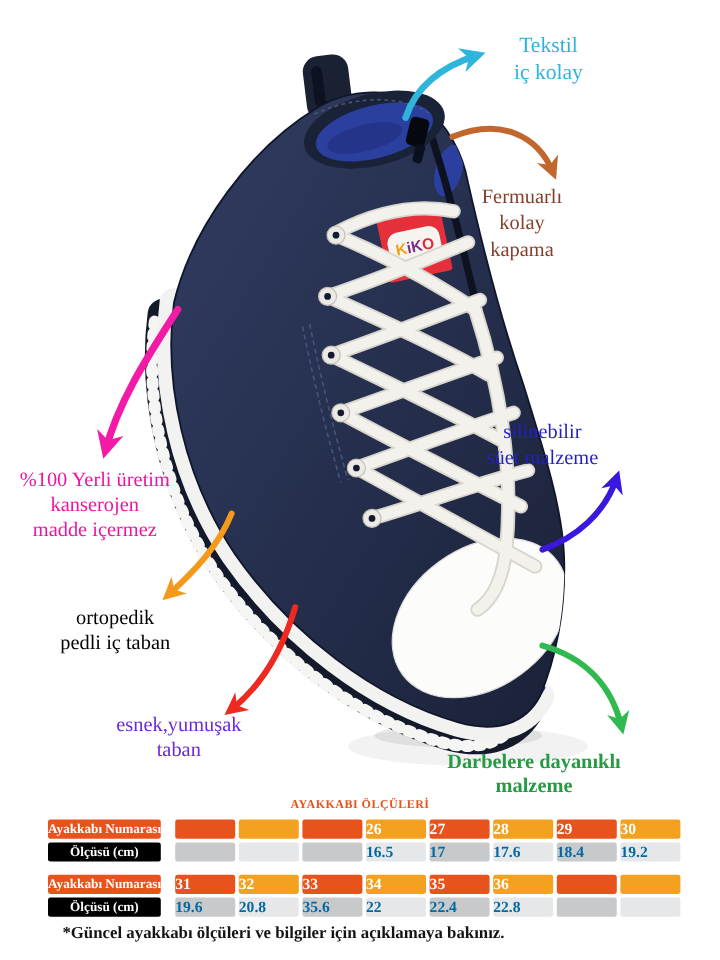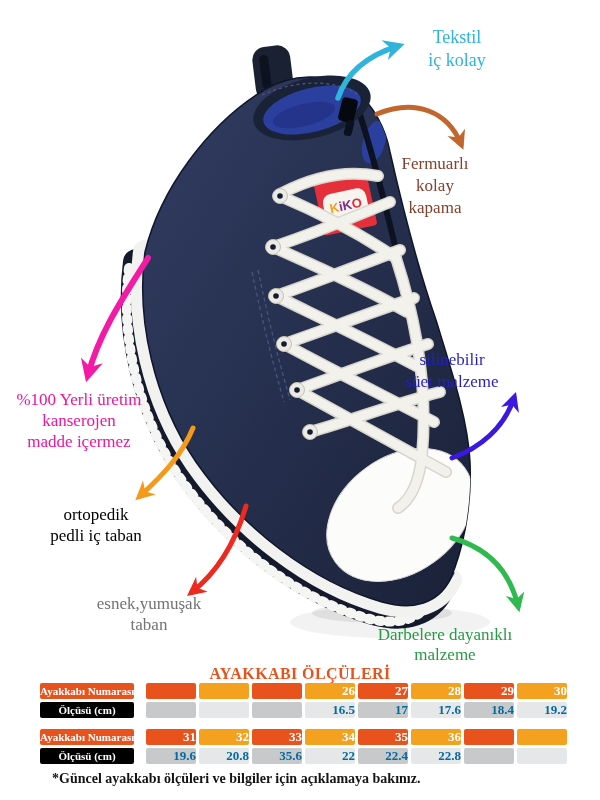--- a/index.html
+++ b/index.html
@@ -15,31 +15,31 @@
   #ann-textile{left:392px;top:26px;width:130px;font-size:18px;line-height:23px;}
   #ann-zipper{right:80px;top:153px;width:170px;line-height:22px;}
   #ann-suede{right:43px;top:349px;width:210px;line-height:22px;}
   #ann-domestic{right:446px;top:389px;width:150px;}
   #ann-ortho{right:429px;top:504px;width:150px;}
   #ann-flex{right:366px;top:593px;width:170px;}
   #ann-impact{right:55px;top:625px;width:200px;line-height:20px;}
 
   
   .size-title{position:absolute;top:665px;left:0;width:600px;text-align:center;
-              font-size:16px;font-weight:bold;letter-spacing:.4px;}
+              font-size:10px;font-weight:bold;letter-spacing:.4px;}
   .sizetable{position:absolute;left:40px;display:flex;flex-direction:column;gap:3px;}
   #table1{top:683px;}
   #table2{top:729px;}
   .trow{display:flex;gap:12px;height:16px;}
   .rlabel{width:94px;border-radius:2px;color:#fff;font-weight:bold;font-size:11px;
           text-align:center;line-height:16px;white-space:nowrap;}
   .rlabel.num{background:#e8531d;}
   .rlabel.cm{background:#000000;}
   .cells{display:flex;gap:3px;}
-  .cell{width:50px;height:16px;border-radius:2px;text-align:right;line-height:16px;
+  .cell{width:50px;height:16px;border-radius:2px;text-align:left;line-height:16px;
         font-weight:bold;font-size:13px;}
   .numrow .cell{color:#fff;}
   .numrow .cell:nth-child(odd){background:#e8531d;}
   .numrow .cell:nth-child(even){background:#f3a11f;}
   .cmrow .cell{color:#0369a1;}
   .cmrow .cell:nth-child(odd){background:#c7c9cb;}
   .cmrow .cell:nth-child(even){background:#e6e7e9;}
 
   .footnote{position:absolute;left:52px;top:771px;font-size:14px;font-weight:bold;color:#141414;}
 </style>
@@ -224,26 +224,26 @@
     <span class="ln">%100 Yerli üretim</span>
     <span class="ln">kanserojen</span>
     <span class="ln">madde içermez</span>
   </div>
 
   <div class="ann right" id="ann-ortho" style="color: #000000;">
     <span class="ln">ortopedik</span>
     <span class="ln">pedli iç taban</span>
   </div>
 
-  <div class="ann right" id="ann-flex" style="color: #737373;">
+  <div class="ann right" id="ann-flex" style="color: #6d28d9;">
     <span class="ln">esnek,yumuşak</span>
     <span class="ln">taban</span>
   </div>
 
-  <div class="ann right" id="ann-impact" style="color: rgb(37, 155, 67);">
+  <div class="ann right" id="ann-impact" style="color: rgb(37, 155, 67); font-weight: bold;">
     <span class="ln">Darbelere dayanıklı</span>
     <span class="ln">malzeme</span>
   </div>
 
   <div class="size-title" style="color: rgb(232, 83, 29);">AYAKKABI ÖLÇÜLERİ</div>
 
   <div class="sizetable" id="table1">
     <div class="trow">
       <div class="rlabel num">Ayakkabı Numarası</div>
       <div class="cells numrow">

